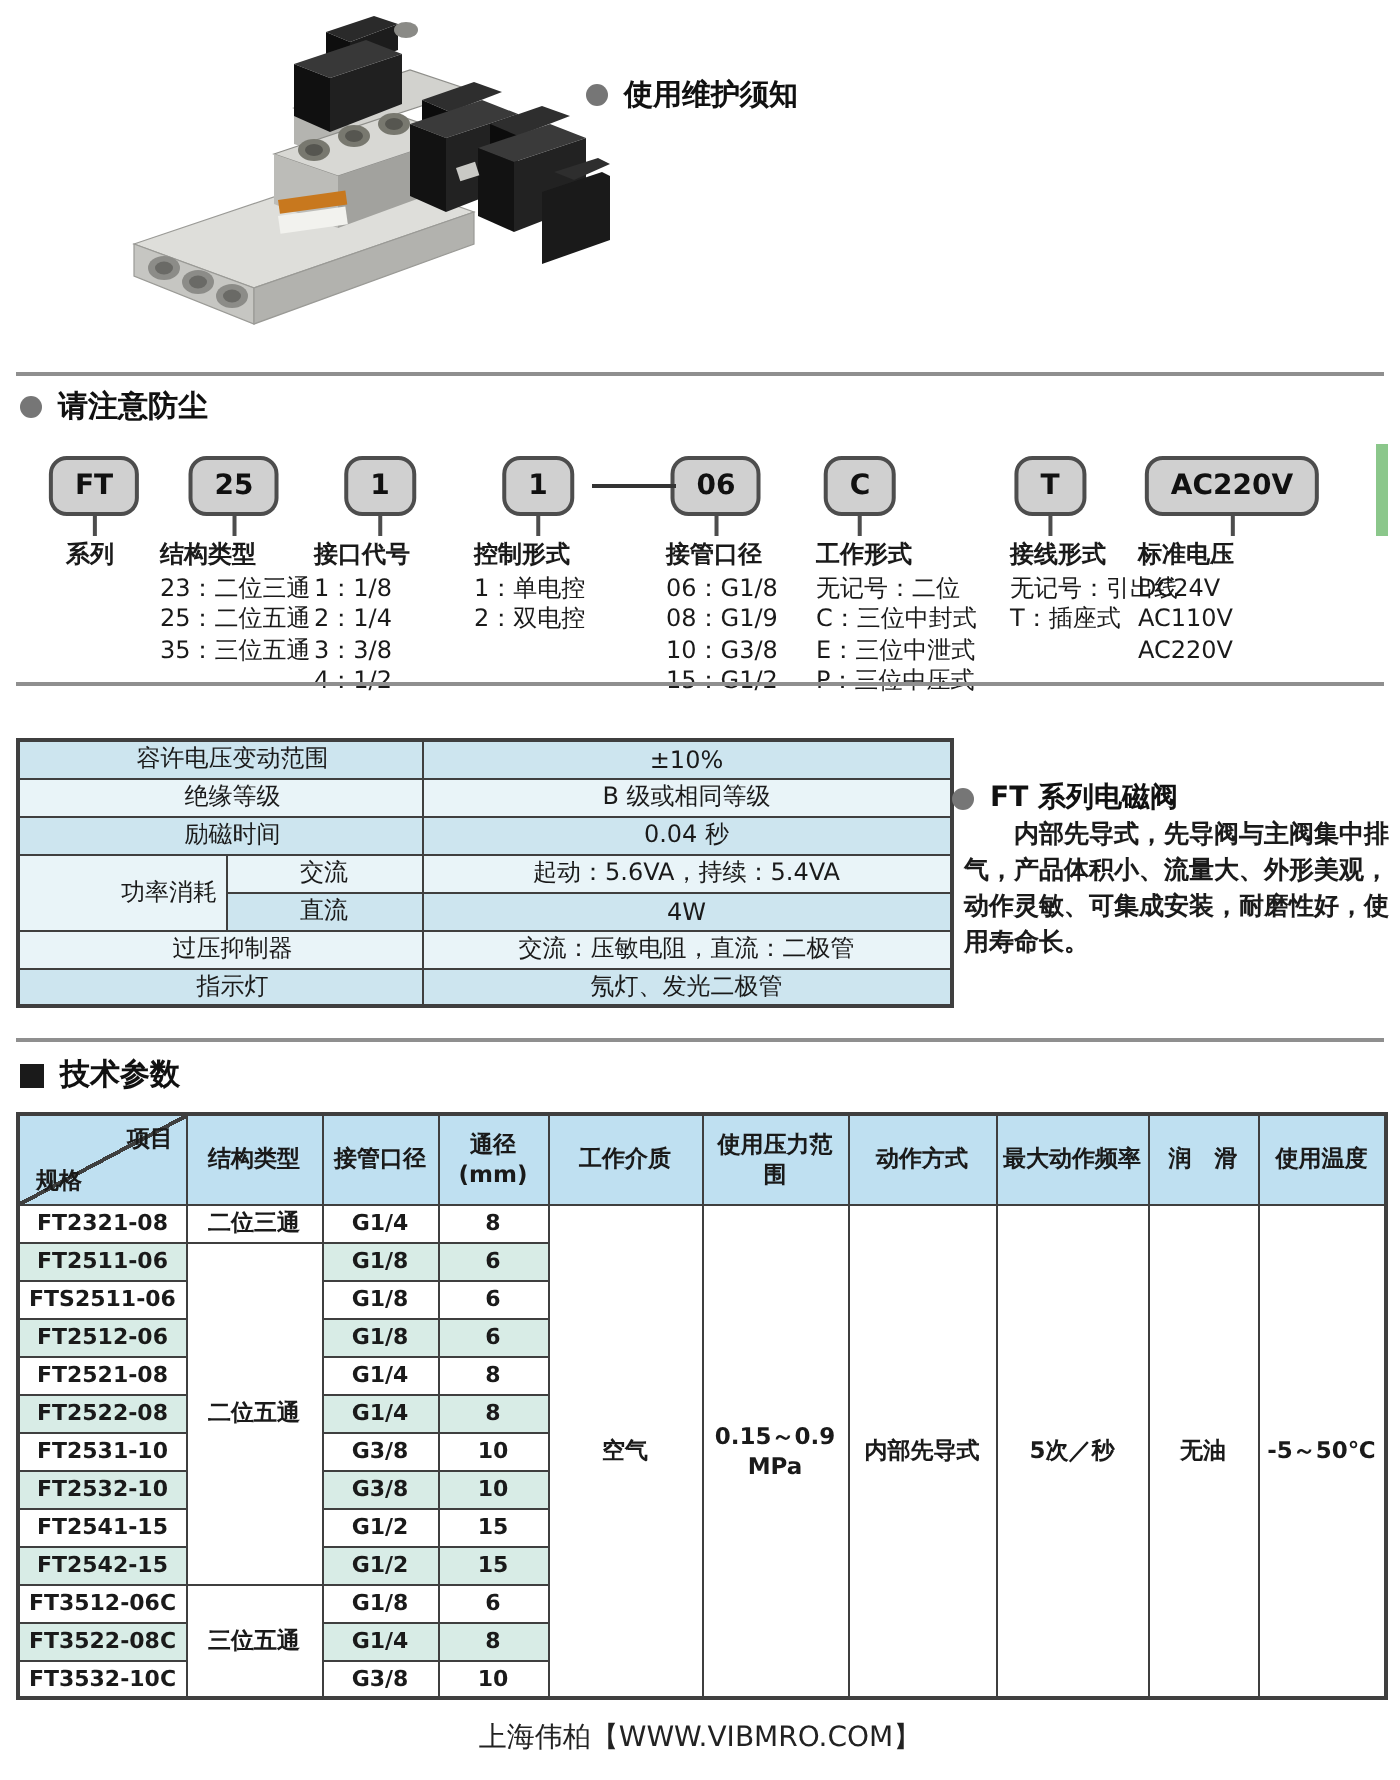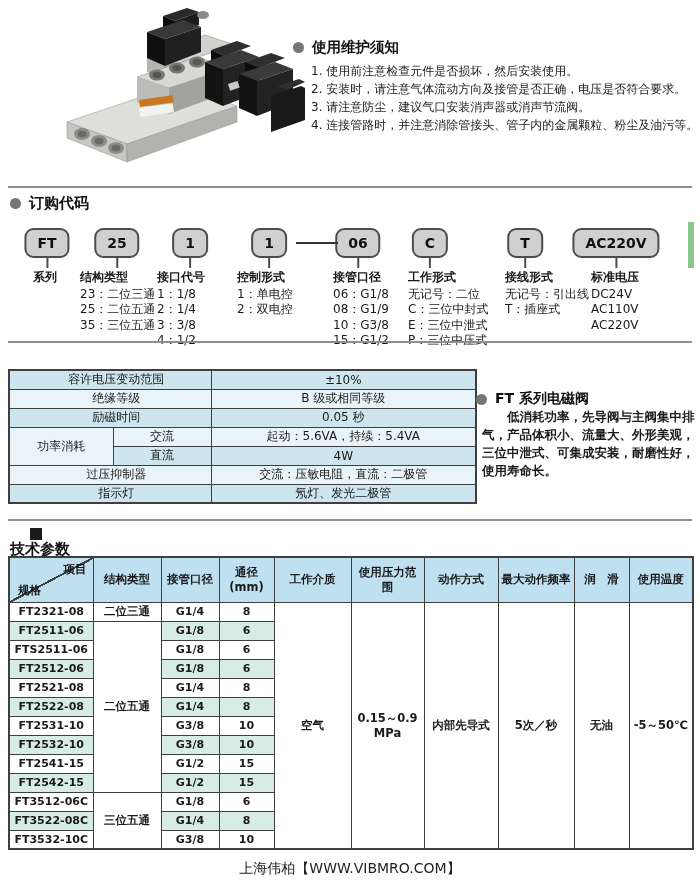--- a/index.html
+++ b/index.html
@@ -10,21 +10,21 @@
   
   .sep { position:absolute; left:8px; width:684px; height:2px; background:#8f8f8f; }
   .sep1 { top:186px; } .sep2 { top:341px; } .sep3 { top:519px; }
 
   
   .heading { position:absolute; display:flex; align-items:center; font-weight:bold; font-size:15px; color:#111; white-space:nowrap; }
   .bullet-circle { display:inline-block; width:11px; height:11px; border-radius:50%; background:#767676; margin-right:8px; flex:none; }
   .bullet-square { display:inline-block; width:12px; height:12px; background:#1a1a1a; margin-right:8px; flex:none; }
   .h-ordering { left:10px; top:194px; }
   .h-coil { left:10px; top:348px;margin-top:32px; }
-  .h-tech { left:10px; top:528px;flex-direction:column; }
+  .h-tech { left:10px; top:528px; }
   .h-notes { left:293px; top:38px; font-size:14.5px; }
   .h-series { left:476px; top:390px; font-size:14px; }
 
   
   .photo { position:absolute; left:55px; top:2px; width:250px; height:172px; }
 
   
   .note-list { position:absolute; left:311px; top:62px; width:388px; font-size:12px; line-height:18px; color:#1b1b1b; }
 
   
@@ -33,32 +33,32 @@
   .obw { position:absolute; top:0; transform:translateX(-50%); text-align:center; }
   .obw:nth-child(1){left:47px} .obw:nth-child(2){left:117px} .obw:nth-child(3){left:190px}
   .obw:nth-child(4){left:269px} .obw:nth-child(5){left:358px} .obw:nth-child(6){left:430px}
   .obw:nth-child(7){left:525px} .obw:nth-child(8){left:616px}
   .obox { display:inline-block; min-width:22px; padding:4px 11px; background:var(--code-box-gray,#d0d0d0);
           border:2px solid #4d4d4d; border-radius:9px; font-weight:bold; font-size:14px; line-height:18px; color:#111; }
   .otick { width:2px; height:10px; background:#4d4d4d; margin:0 auto; }
   .olg { position:absolute; top:42px; font-size:12px; line-height:15.5px; white-space:nowrap; }
   .olg:nth-child(1){left:33px} .olg:nth-child(2){left:80px} .olg:nth-child(3){left:157px}
   .olg:nth-child(4){left:237px} .olg:nth-child(5){left:333px} .olg:nth-child(6){left:408px}
-  .olg:nth-child(7){left:505px} .olg:nth-child(8){left:591px}
+  .olg:nth-child(7){left:505px} .olg:nth-child(8){left:569px}
   .olabel { font-weight:bold; margin-bottom:1px; }
   .code-dash { position:absolute; left:296px; top:14px; width:42px; height:2px; background:#333; }
   .green-tab { position:absolute; left:688px; top:222px; width:6px; height:46px; background:var(--accent-green,#8bc78b); }
 
   
   .coil-table { position:absolute; left:8px; top:369px; width:467px; border-collapse:collapse; table-layout:fixed; border:2px solid #3f3f3f; }
   .coil-table td { border:1px solid #3f3f3f; height:19px; font-size:12px; text-align:center; padding:0 4px; }
   .coil-table td.clabel-left { text-align:center; padding-left:16px; }
   .coil-table tr:nth-child(odd) td.cplain { background:var(--row-tint-blue,#cde5ef); }
   .coil-table tr:nth-child(even) td.cplain { background:var(--row-tint-light,#e9f4f8); }
-  .coil-table td.cspan { background:var(--row-tint-light,#e9f4f8); }
+  .coil-table td.cspan { background:var(--row-tint-light,#e9f4f8);text-align:right; }
 
   
   .series-text { position:absolute; left:482px; top:408px; width:216px; font-size:12.5px; line-height:18px; font-weight:bold; color:#1b1b1b; text-indent:2em; }
 
   
   .tech-table { position:absolute; left:8px; top:556px; width:684px; border-collapse:collapse; table-layout:fixed; border:2px solid #3f3f3f; }
   .tech-table th, .tech-table td { border:1px solid #3f3f3f; text-align:center; overflow:hidden; }
   .tech-table th { height:45px; background:var(--table-header-blue,#bfe0f1); font-size:11.5px; font-weight:bold; padding:0 2px; }
   .tech-table td { height:19px; font-size:11px; padding:0 2px; background:#fff;font-weight:bold; }
   .tech-table tbody tr:nth-child(even) td.plain { background:var(--tech-row-tint,#d8ece6); }
@@ -129,32 +129,26 @@
       <polygon points="222,84 244,77 250,80 232,88" fill="#2e2e2e"></polygon>
       <polygon points="216,94 246,84 250,86 250,118 216,130" fill="#1a1a1a"></polygon>
       <rect x="173" y="82" width="10" height="7" fill="#c9c9c5" transform="rotate(-18 173 82)"></rect>
     </svg>
   </div>
 
   <div class="heading h-notes">
     <span class="bullet-circle"></span>
     <span>使用维护须知</span>
   </div>
-  <div class="note-list">
-      <div class="note-item">1. 使用前注意检查元件是否损坏，然后安装使用。</div>
-      <div class="note-item">2. 安装时，请注意气体流动方向及接管是否正确，电压是否符合要求。</div>
-      <div class="note-item">3. 请注意防尘，建议气口安装消声器或消声节流阀。</div>
-      <div class="note-item">4. 连接管路时，并注意消除管接头、管子内的金属颗粒、粉尘及油污等。</div>
-    </div>
 
   <div class="sep sep1"></div>
 
   <div class="heading h-ordering">
     <span class="bullet-circle"></span>
-    <span>订购代码</span>
+    <span>请注意防尘</span>
   </div>
   <div class="diagram">
     <div class="boxes-row">
         <div class="obw"><div class="obox">FT</div><div class="otick"></div></div>
         <div class="obw"><div class="obox">25</div><div class="otick"></div></div>
         <div class="obw"><div class="obox">1</div><div class="otick"></div></div>
         <div class="obw"><div class="obox">1</div><div class="otick"></div></div>
         <div class="obw"><div class="obox">06</div><div class="otick"></div></div>
         <div class="obw"><div class="obox">C</div><div class="otick"></div></div>
         <div class="obw"><div class="obox">T</div><div class="otick"></div></div>
@@ -228,21 +222,21 @@
         <tr>
           <td class="cplain clabel-left" colspan="2">容许电压变动范围</td>
           <td class="cplain">±10%</td>
         </tr>
         <tr>
           <td class="cplain clabel-left" colspan="2">绝缘等级</td>
           <td class="cplain">B 级或相同等级</td>
         </tr>
         <tr>
           <td class="cplain clabel-left" colspan="2">励磁时间</td>
-          <td class="cplain">0.05 秒</td>
+          <td class="cplain">0.04 秒</td>
         </tr>
         <tr>
           <td class="cspan" rowspan="2">功率消耗</td>
           <td class="cplain">交流</td>
           <td class="cplain">起动：5.6VA，持续：5.4VA</td>
         </tr>
         <tr>
           <td class="cplain">直流</td>
           <td class="cplain">4W</td>
         </tr>
@@ -254,21 +248,21 @@
           <td class="cplain clabel-left" colspan="2">指示灯</td>
           <td class="cplain">氖灯、发光二极管</td>
         </tr>
       </tbody>
   </table>
 
   <div class="heading h-series">
     <span class="bullet-circle"></span>
     <span>FT 系列电磁阀</span>
   </div>
-  <div class="series-text">低消耗功率，先导阀与主阀集中排气，产品体积小、流量大、外形美观，三位中泄式、可集成安装，耐磨性好，使用寿命长。</div>
+  <div class="series-text">内部先导式，先导阀与主阀集中排气，产品体积小、流量大、外形美观，动作灵敏、可集成安装，耐磨性好，使用寿命长。</div>
 
   <div class="sep sep3"></div>
 
   <div class="heading h-tech">
     <span class="bullet-square"></span>
     <span>技术参数</span>
   </div>
   <table class="tech-table">
     <colgroup>
       <col style="width:84px">

